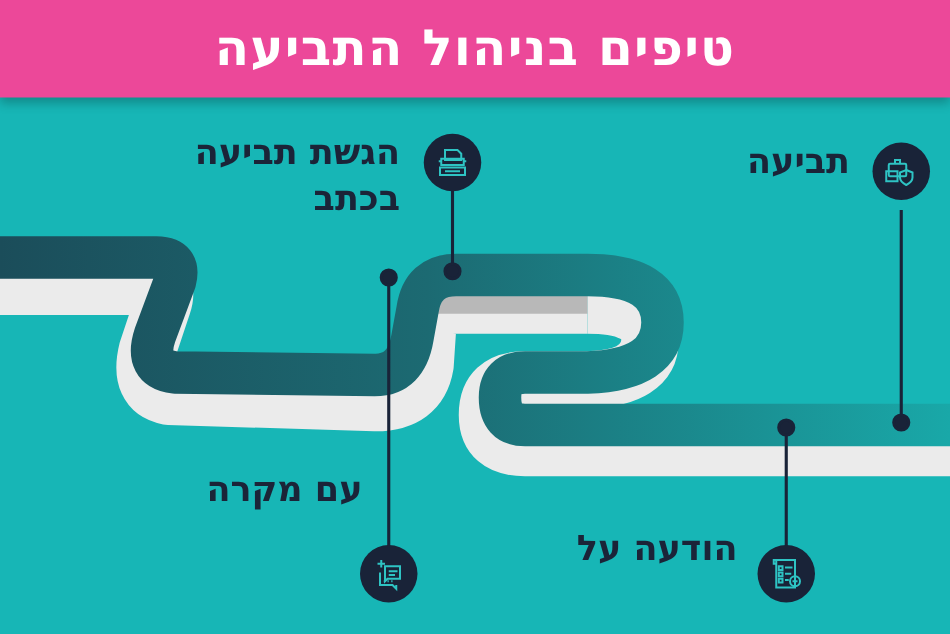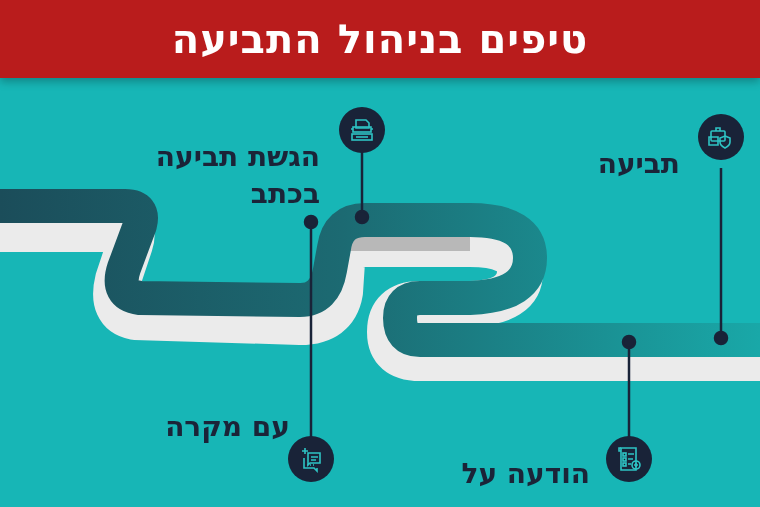--- a/index.html
+++ b/index.html
@@ -1,20 +1,20 @@
 <!DOCTYPE html>
 <html><head>
 <meta charset="utf-8">
 <style>
   html,body{margin:0;padding:0;}
   body{width:760px;height:507px;overflow:hidden;background:#17b6b6;position:relative;font-family:"DejaVu Sans","Liberation Sans",sans-serif;}
-  .header{position:absolute;left:0;top:0;width:760px;height:78px;background:#b91c1c;box-shadow:0 4px 8px rgba(0,0,0,0.25);z-index:5;display:flex;align-items:center;justify-content:center;}
+  .header{position:absolute;left:0;top:0;width:760px;height:78px;background:#ec4899;box-shadow:0 4px 8px rgba(0,0,0,0.25);z-index:5;display:flex;align-items:center;justify-content:center;}
   .header h1{margin:0;color:#fff;font-size:40px;font-weight:bold;direction:rtl;letter-spacing:1px;}
   svg.road{position:absolute;left:0;top:0;}
-  .label{position:absolute;color:#1b2438;font-weight:bold;font-size:28px;line-height:37px;direction:rtl;text-align:right;white-space:nowrap;margin-top:35px;}
+  .label{position:absolute;color:#1b2438;font-weight:bold;font-size:28px;line-height:37px;direction:rtl;text-align:right;white-space:nowrap;}
   .icon{position:absolute;width:46px;height:46px;border-radius:50%;background:#192338;display:flex;align-items:center;justify-content:center;}
   .icon svg{width:30px;height:30px;}
 </style>
 </head>
 <body>
 
 <div class="header">
   <h1>טיפים בניהול התביעה</h1>
 </div>
 

